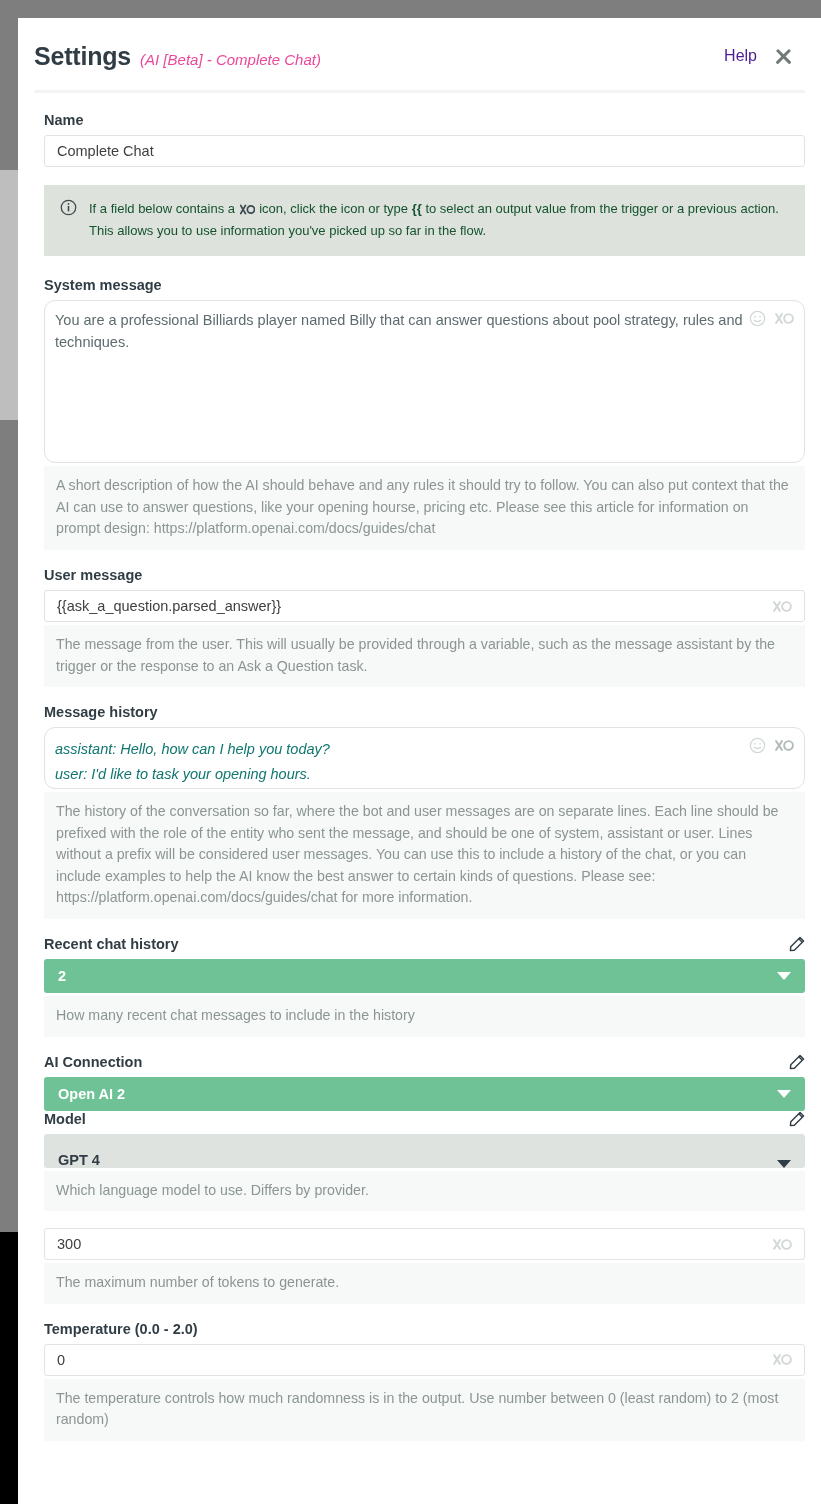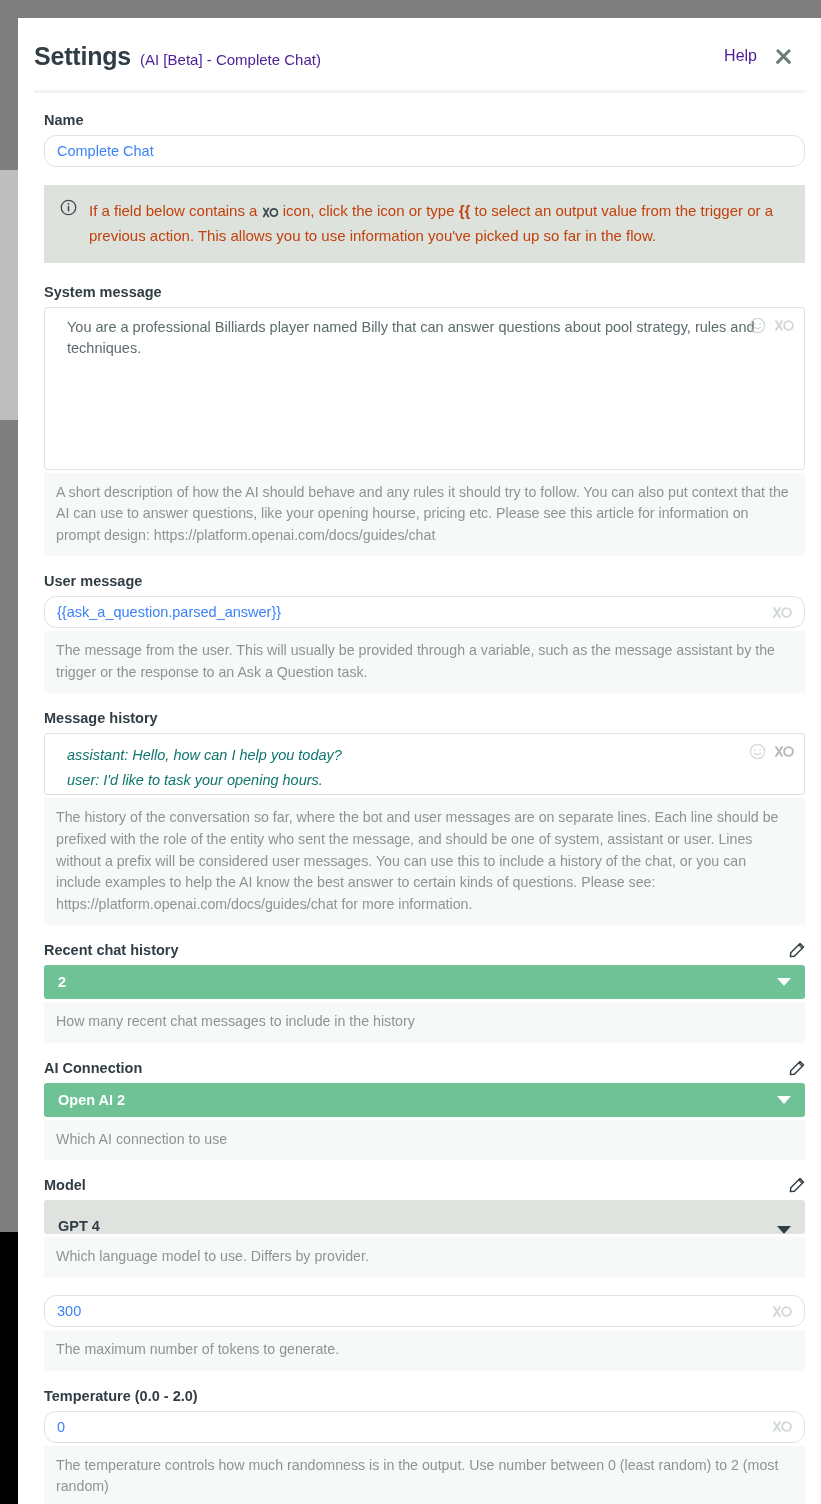--- a/index.html
+++ b/index.html
@@ -52,21 +52,22 @@
   }
   .title-wrap { display: flex; align-items: baseline; gap: 9px; flex: 1; }
   .title-main {
     font-size: 25px;
     font-weight: bold;
     color: #313d45;
     letter-spacing: -.2px;
   }
   .title-sub {
     font-size: 15px;
-    color: #4c1d95;
+    color: #ec4899;
+    font-style: italic;
   }
   .header-right { display: flex; align-items: center; gap: 17px; }
   .help-link {
     font-size: 16px;
     color: #4c1d95;
     text-decoration: none;
     cursor: pointer;
   }
   .close-icon {
     width: 19px; height: 19px;
@@ -108,36 +109,36 @@
     font-weight: bold;
     color: #313d45;
   }
   .pencil-icon { cursor: pointer; display: inline-flex; }
 
   
   .text-input {
     position: relative;
     height: 32px;
     border: 1px solid #dfe3e2;
-    border-radius: 12px;
+    border-radius: 3px;
     background: #fff;
     display: flex;
     align-items: center;
     padding: 0 12px;
     font-size: 14.5px;
-    color: #3b82f6;
+    color: #404040;
   }
   .text-input .val { flex: 1; }
 
   .textarea-box {
     position: relative;
     border: 1px solid #dfe3e2;
-    border-radius: 3px;
+    border-radius: 11px;
     background: #fff;
-    padding: 9px 22px;
+    padding: 9px 10px;
     font-size: 14.5px;
     color: #5d6b6e;
     line-height: 1.48;
   }
   .ta-tall { height: 163px; }
   .ta-short { height: 62px; overflow: hidden; }
   .placeholder { color: #0f766e; font-style: italic; }
   .placeholder div { line-height: 1.68; }
 
   .field-icons {
@@ -187,22 +188,22 @@
   
   .info-banner {
     background: #dde2dd;
     display: flex;
     gap: 12px;
     padding: 14px 16px 15px 16px;
     margin-bottom: 21px;
     margin-top: 18px;
   }
   .info-banner .txt {
-    font-size: 15px;
-    color: #c2410c;
+    font-size: 13px;
+    color: #14532d;
     line-height: 1.55;
   }
   .info-banner b { font-weight: bold; }
   .inline-var { vertical-align: -2px; margin: 0 1px; display: inline-block; }
 </style>
 </head>
 <body>
 
 <div class="page-root">
   <div class="backdrop-grey"></div>
@@ -348,21 +349,20 @@
             <svg width="16" height="16" viewBox="0 0 18 18">
               <path d="M12.4 1.6 L16.4 5.6 L6 16 L1.6 16.4 L2 12 Z" fill="none" stroke="#313d45" stroke-width="1.6" stroke-linejoin="round"></path>
               <path d="M11 3 L15 7" stroke="#313d45" stroke-width="1.6"></path>
             </svg>
           </span>
         </div>
         <div class="select select-green">
           <span>Open AI 2</span>
           <span class="chev"></span>
         </div>
-        <div class="help-text">Which AI connection to use</div>
       </div>
 
       <div class="field">
         <div class="field-label-row">
           <span class="field-label">Model</span>
           <span class="pencil-icon">
             <svg width="16" height="16" viewBox="0 0 18 18">
               <path d="M12.4 1.6 L16.4 5.6 L6 16 L1.6 16.4 L2 12 Z" fill="none" stroke="#313d45" stroke-width="1.6" stroke-linejoin="round"></path>
               <path d="M11 3 L15 7" stroke="#313d45" stroke-width="1.6"></path>
             </svg>

